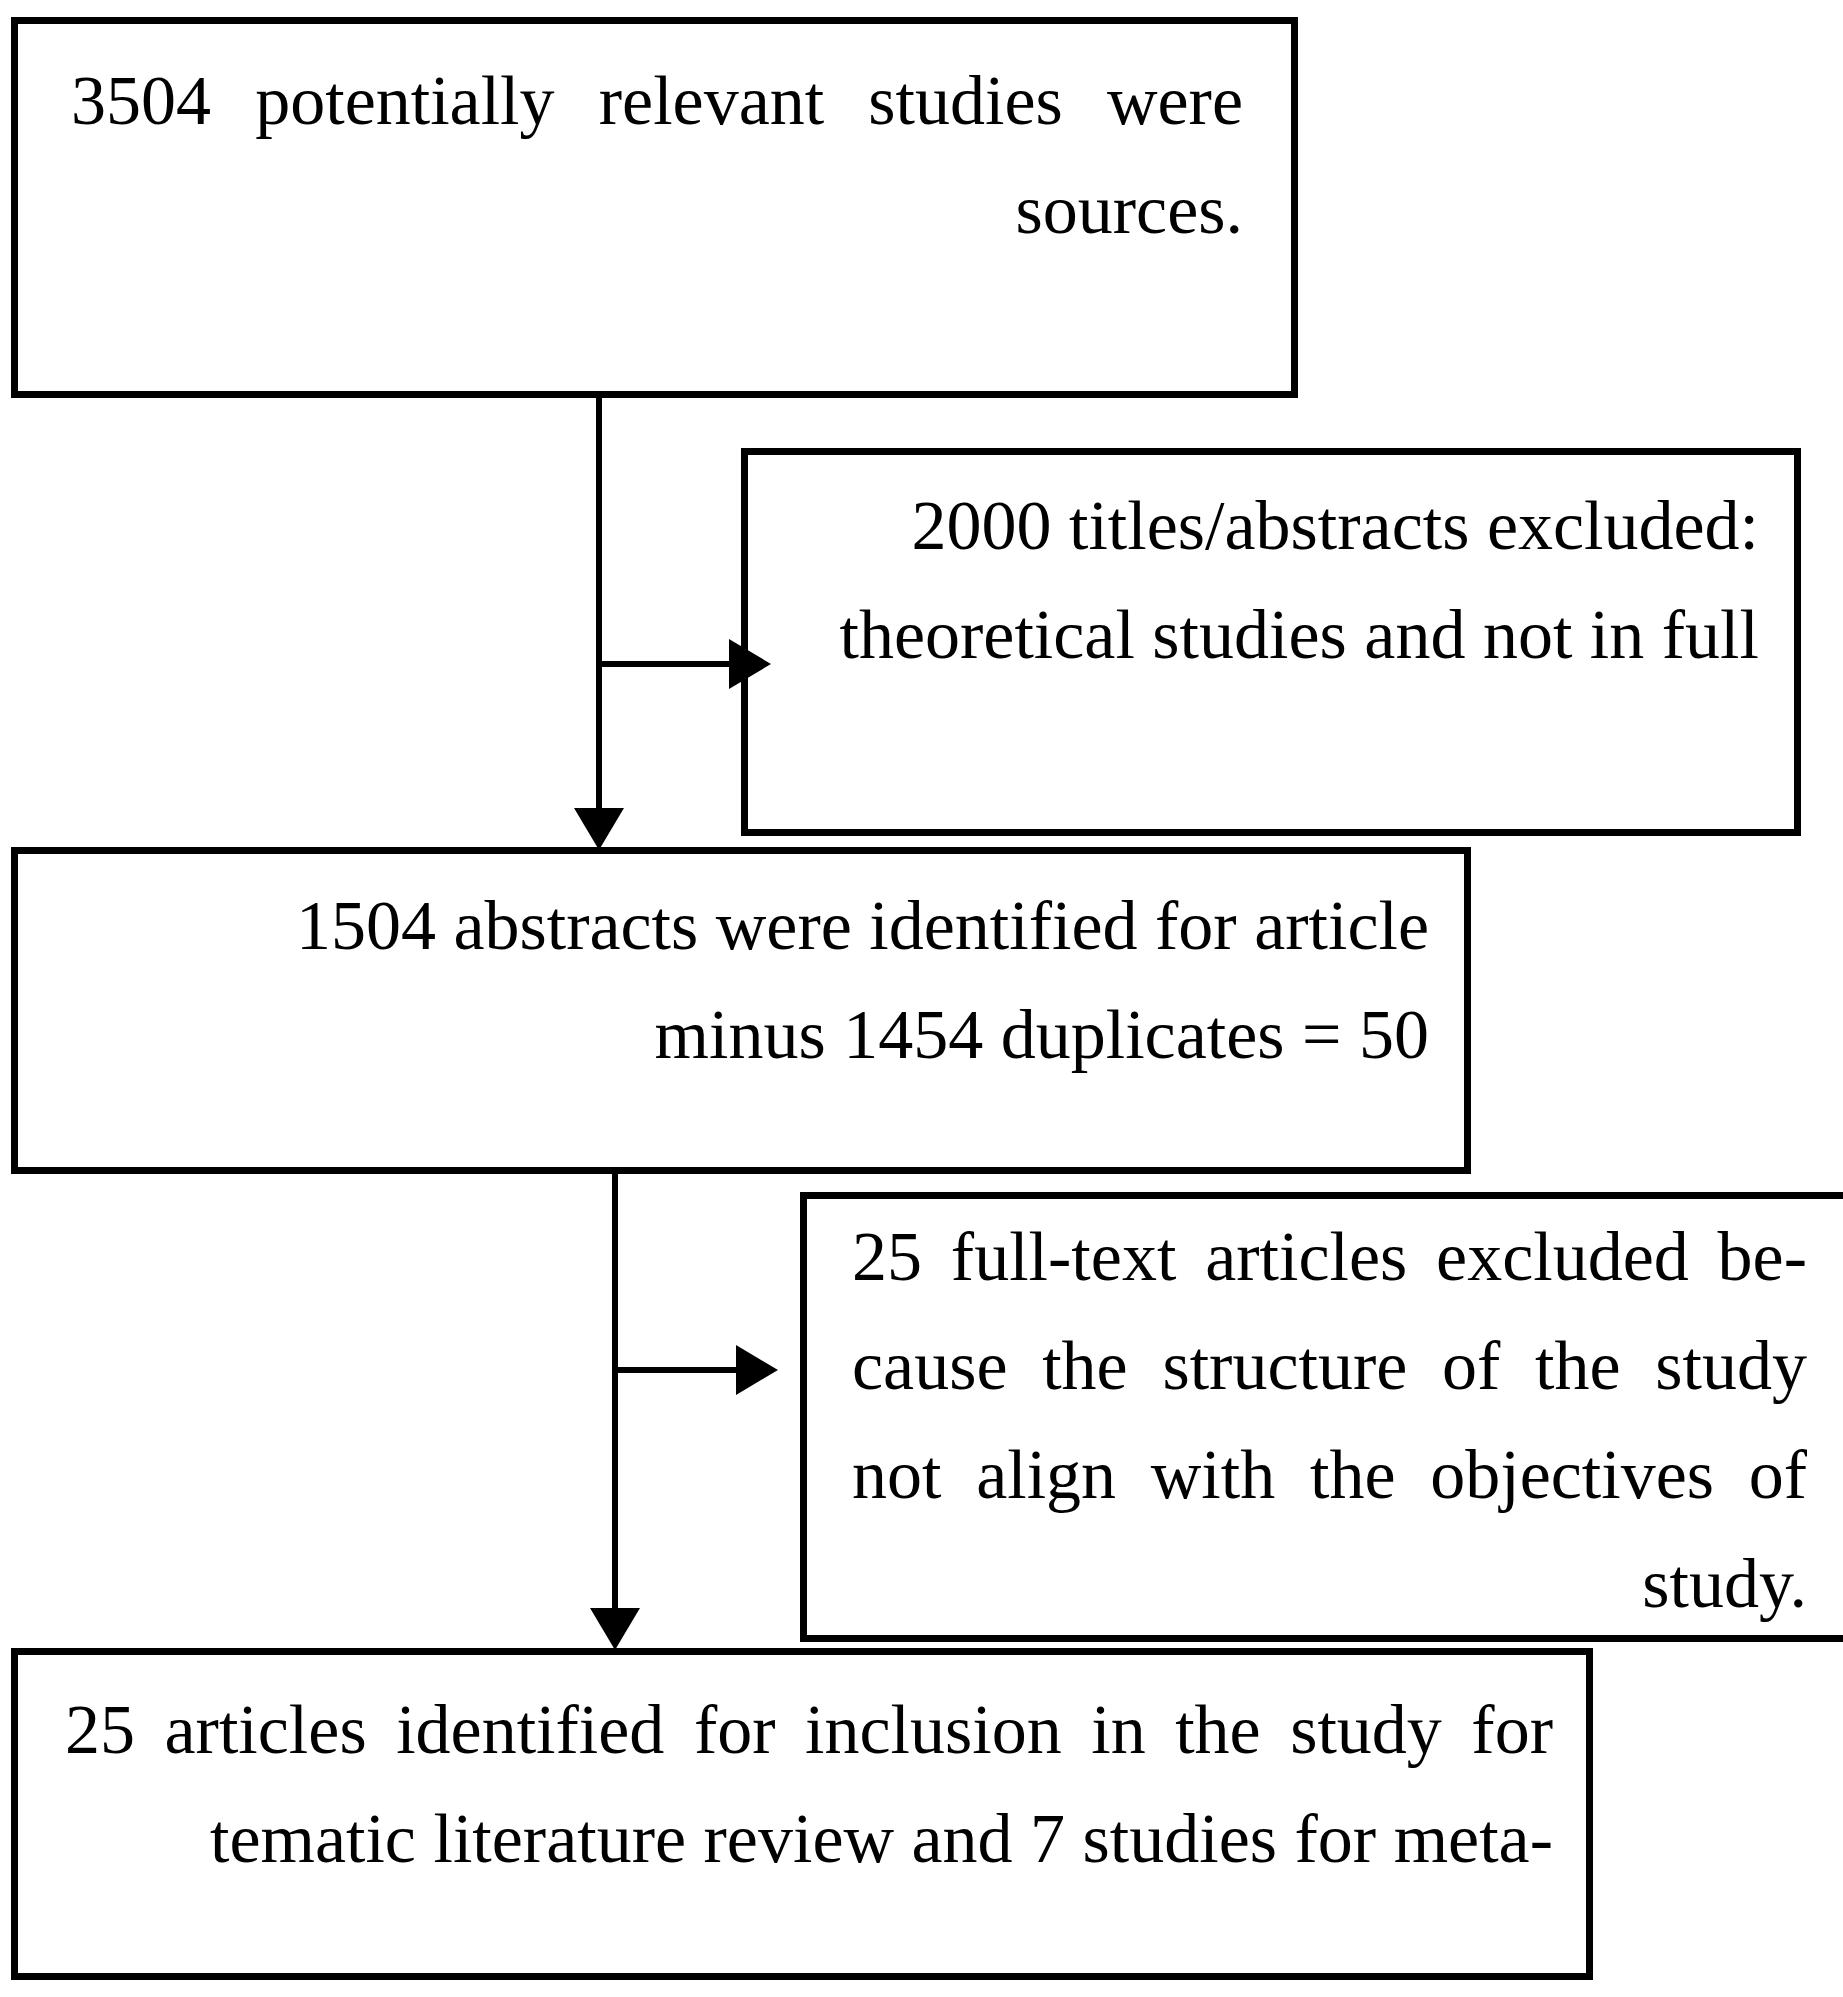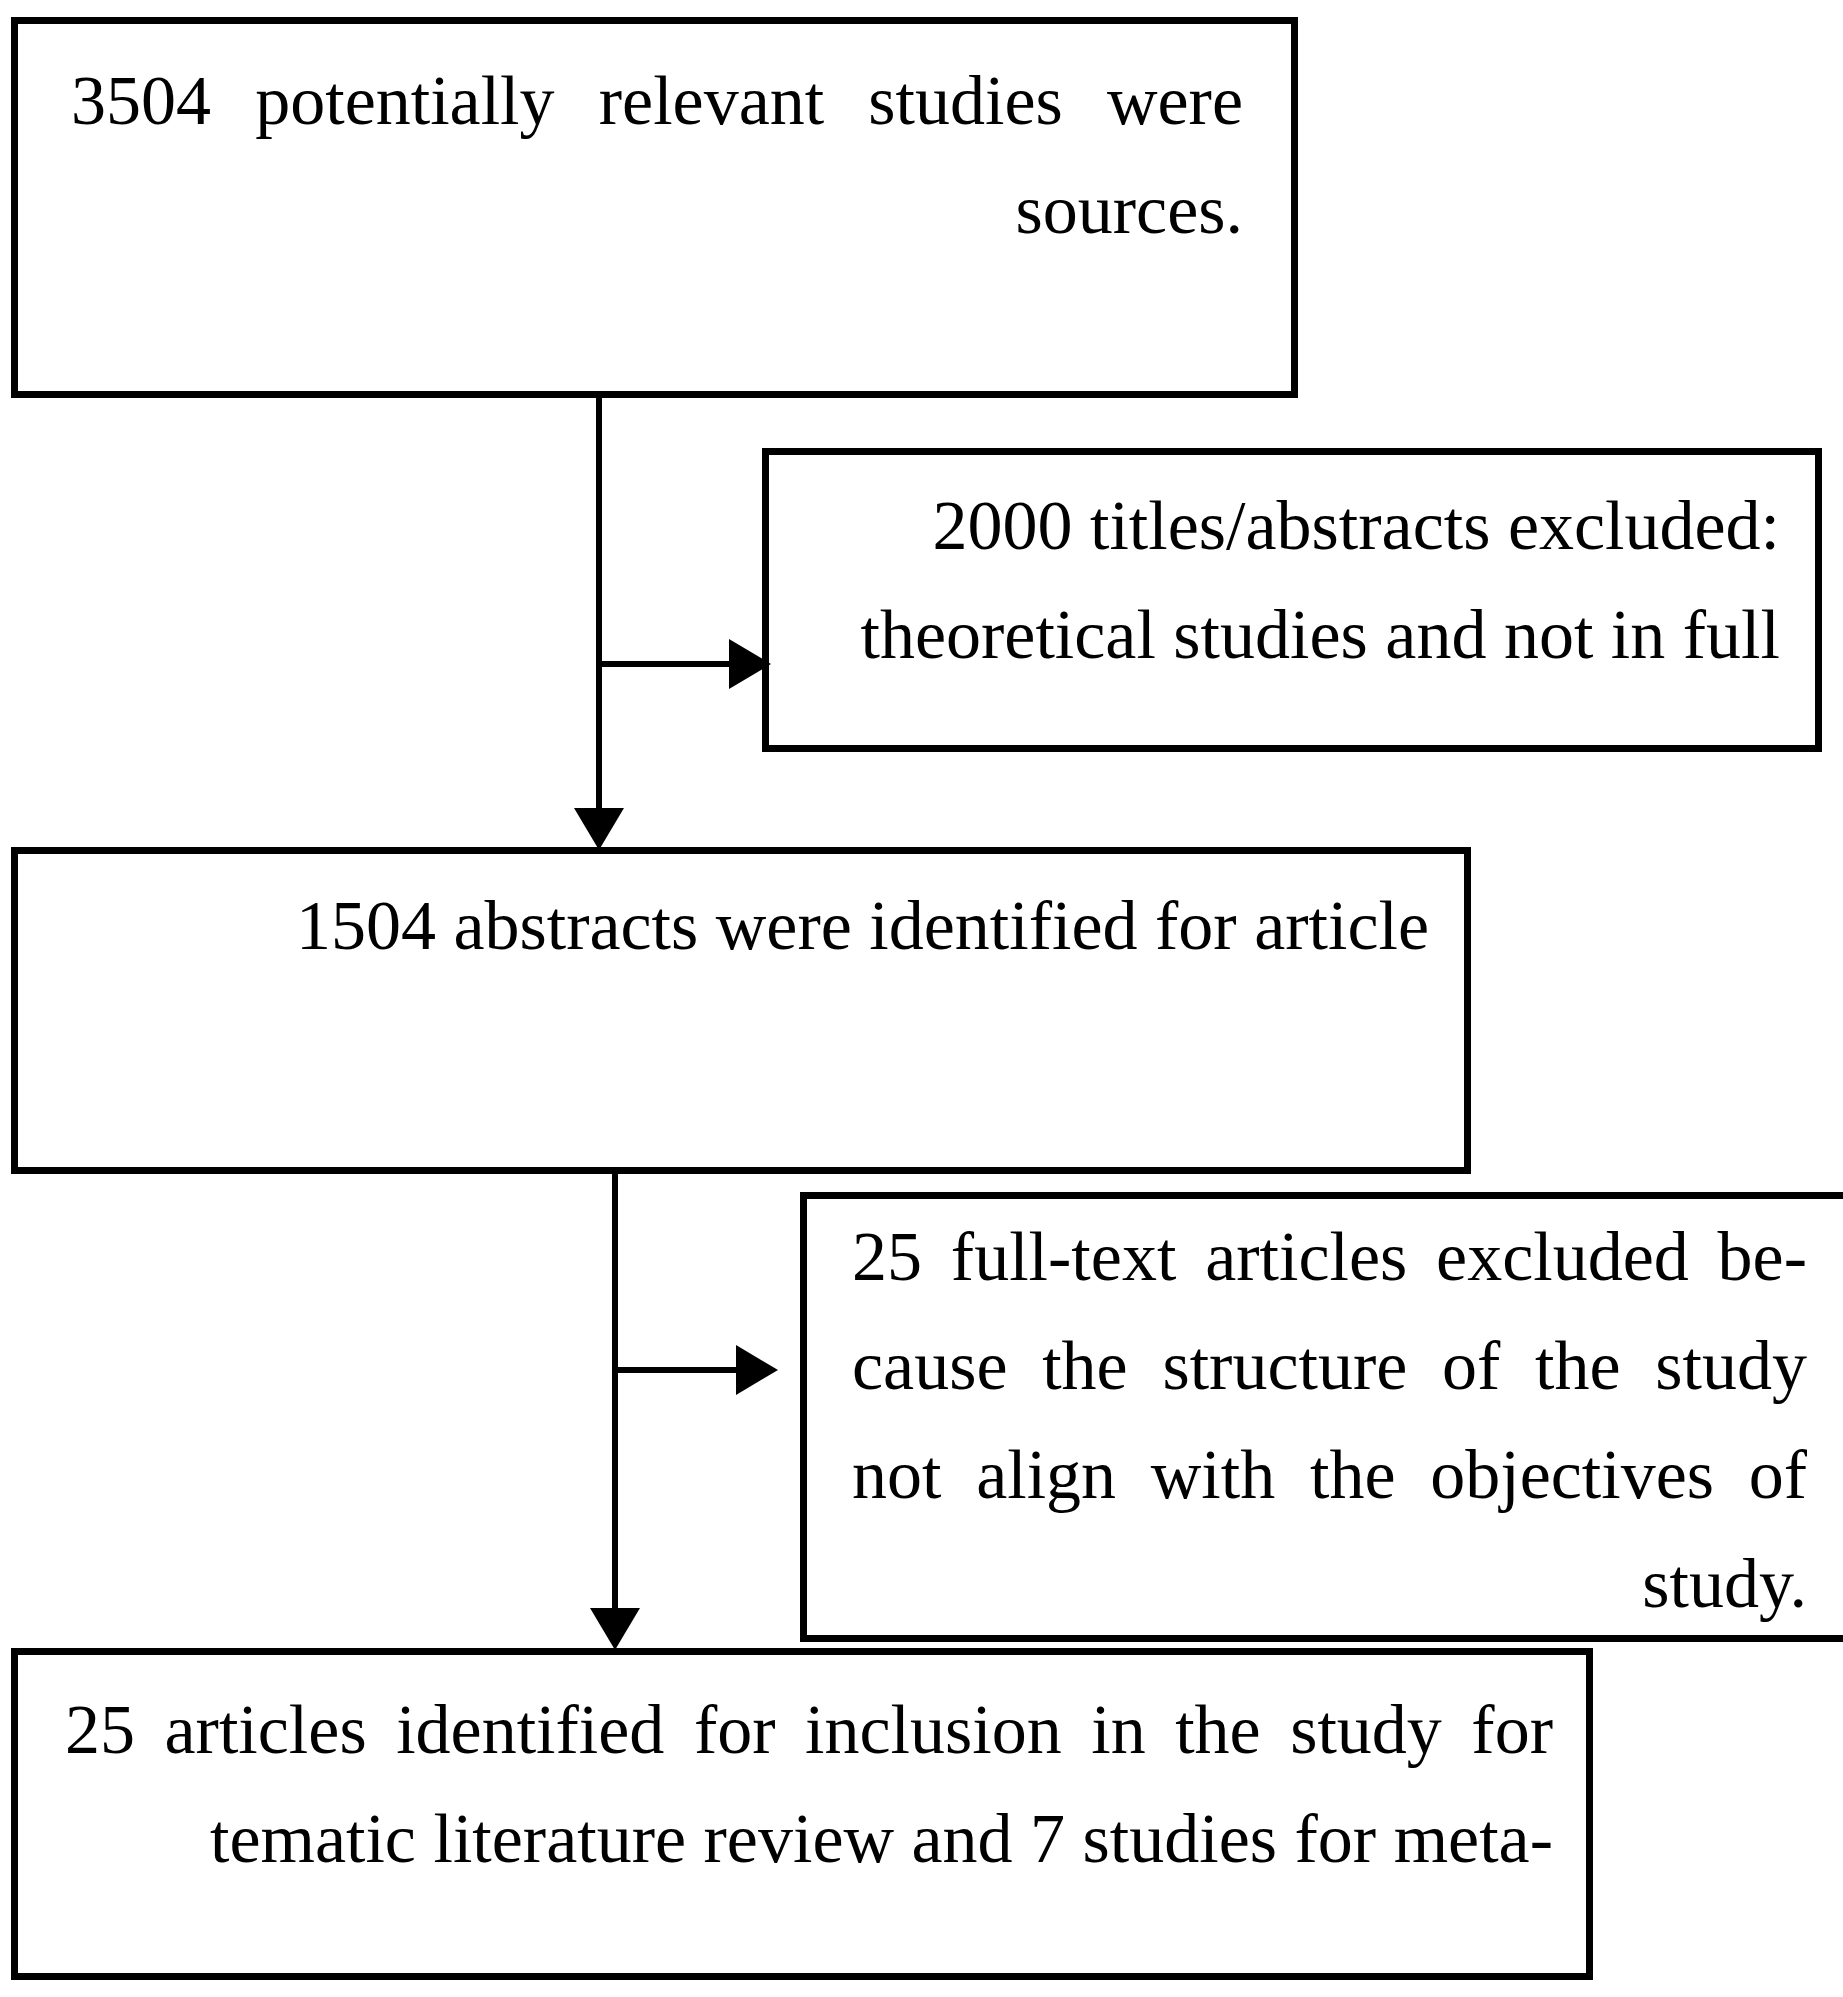--- a/index.html
+++ b/index.html
@@ -31,21 +31,21 @@
     white-space: normal;
     overflow: hidden;
     text-align: right;
   }
   .justify {
     text-align: justify;
     text-align-last: justify;
   }
   
   .box-identified  { left: 11px;  top: 17px;   width: 1287px; height: 381px; padding: 22px 48px 0 53px; }
-  .box-excl-titles { left: 762px; top: 448px;  width: 1060px; height: 304px; padding: 15.6px 35px 0 39px; }
+  .box-excl-titles { left: 741px; top: 448px;  width: 1060px; height: 388px; padding: 15.6px 35px 0 39px; }
   .box-retrieval   { left: 11px;  top: 847px; width: 1460px; height: 327px; padding: 17px 35px 0 53px; }
   .box-excl-full   { left: 800px; top: 1192px; width: 1054px; height: 450px; padding: 3.1px 40px 0 45px; }
   .box-included    { left: 11px;  top: 1648px; width: 1582px; height: 332px; padding: 20px 33px 0 47px; }
 
   .connector {
     position: absolute;
     background: #000000;
   }
   .v1 { left: 596px; top: 398px;  width: 6.2px;  height: 414px; }
   .h1 { left: 599px; top: 661px;  width: 132px; height: 6.2px; }
@@ -82,20 +82,21 @@
     <div class="line">sources.</div>
   </div>
 
   <div class="box box-excl-titles">
     <div class="line">2000 titles/abstracts excluded:</div>
     <div class="line">theoretical studies and not in full text</div>
   </div>
 
   <div class="box box-retrieval">
     <div class="line">1504 abstracts were identified for article retrieval;</div>
+    <div class="line">minus 1454 duplicates = 50</div>
   </div>
 
   <div class="box box-excl-full">
     <div class="line justify">25 full-text articles excluded be-</div>
     <div class="line justify">cause the structure of the study does</div>
     <div class="line justify">not align with the objectives of this</div>
     <div class="line">study.</div>
   </div>
 
   <div class="box box-included">

